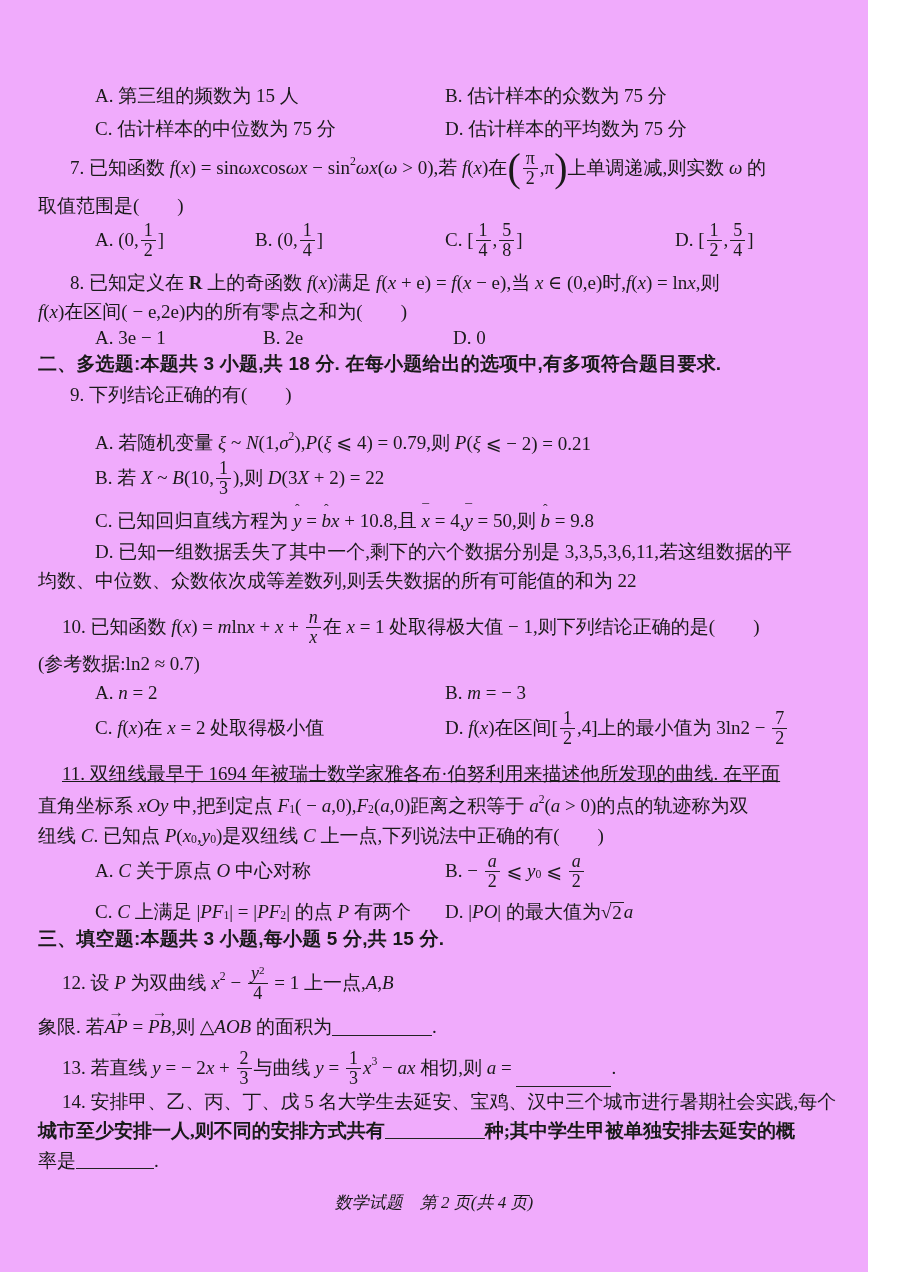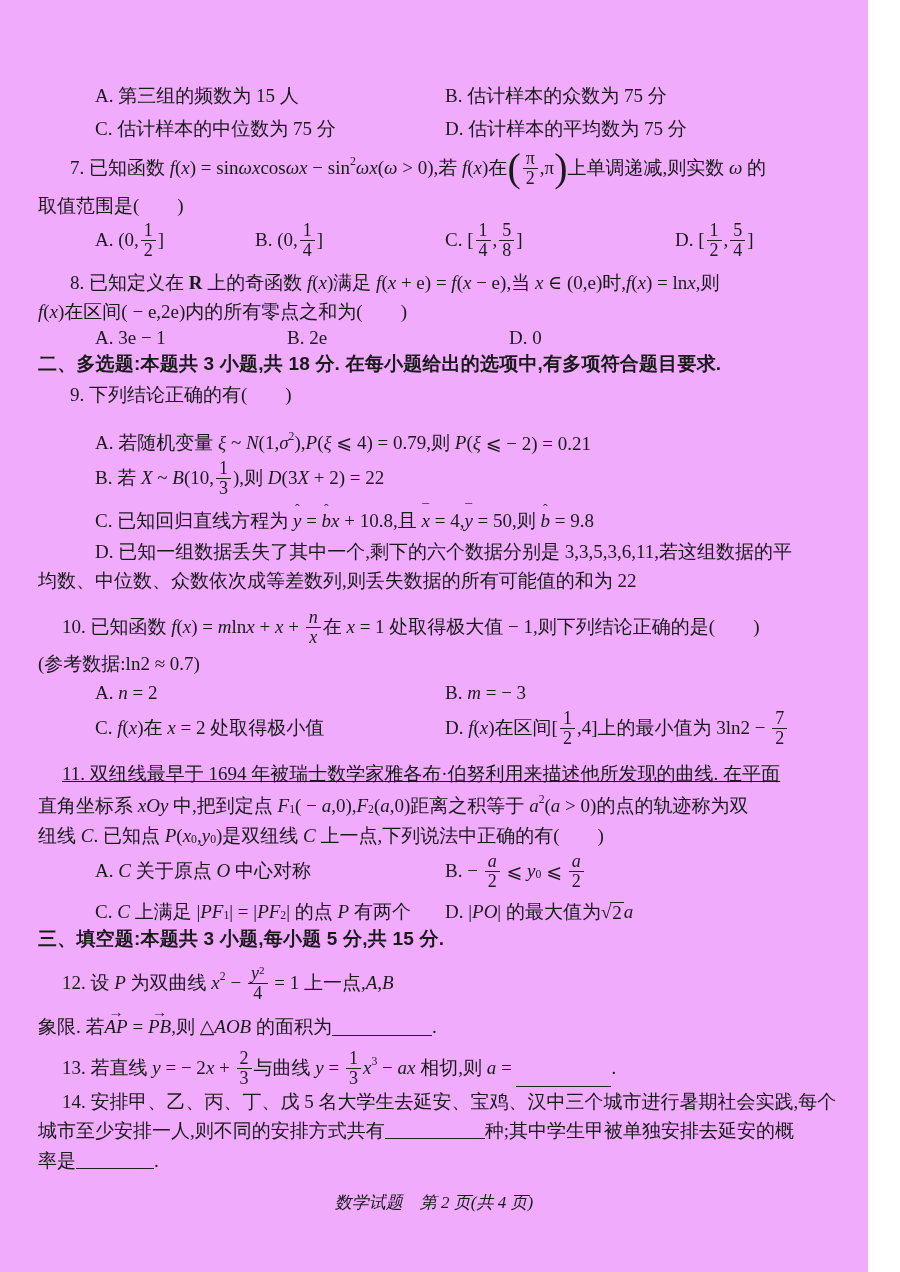--- a/index.html
+++ b/index.html
@@ -115,23 +115,23 @@
         <span class="rt">) = ln</span>
         <span class="rv">x</span>
         <span class="rt">,则</span>
       </div>
       <div class="line" style="height: 30px; margin-top: -1px;">
         <span class="rv">f</span>
         <span class="rt">(</span>
         <span class="rv">x</span>
         <span class="rt">)在区间( − e,2e)内的所有零点之和为(        )</span>
       </div>
-      <div class="optrow" style="padding-left: 57px; height: 30px; margin-top: -4px; gap: 32px;">
+      <div class="optrow" style="padding-left: 57px; height: 30px; margin-top: -4px;">
         <div class="opt" style="width: 160px;"><span class="rt">A. 3e − 1</span></div>
-        <div class="opt" style="width: 190px;"><span class="rt">B. 2e</span></div>
+        <div class="opt" style="width: 190px; margin-left: 8px;"><span class="rt">B. 2e</span></div>
         <div class="opt"><span class="rt">D. 0</span></div>
       </div>
       <div class="line hdr" style="height: 30px; margin-top: -4px;">
         <span class="rt">二、多选题:本题共 3 小题,共 18 分. 在每小题给出的选项中,有多项符合题目要求.</span>
       </div>
       <div class="line" style="padding-left: 32px; height: 30px; margin-top: 1px;">
         <span class="rt">9. 下列结论正确的有(        )</span>
       </div>
       <div class="line" style="padding-left: 57px; height: 32px; margin-top: 17px;">
         <span class="rt">A. 若随机变量 </span>
@@ -338,21 +338,21 @@
         <span class="rv">ax</span>
         <span class="rt"> 相切,则 </span>
         <span class="rv">a</span>
         <span class="rt"> = </span>
         <span class="blank" style="width: 95px;"></span>
         <span class="rt">.</span>
       </div>
       <div class="line" style="padding-left: 24px; height: 30px; margin-top: -7px;">
         <span class="rt">14. 安排甲、乙、丙、丁、戊 5 名大学生去延安、宝鸡、汉中三个城市进行暑期社会实践,每个</span>
       </div>
-      <div class="line" style="height: 30px; margin-top: -1px;">
+      <div class="line" style="height: 30px; margin-top: -1px; font-weight: bold;">
         <span class="rt">城市至少安排一人,则不同的安排方式共有</span>
         <span class="blank" style="width: 100px;"></span>
         <span class="rt">种;其中学生甲被单独安排去延安的概</span>
       </div>
       <div class="line" style="height: 30px;">
         <span class="rt">率是</span>
         <span class="blank" style="width: 78px;"></span>
         <span class="rt">.</span>
       </div>
       <div class="line footer" style="height: 30px; margin-top: 11px;">

